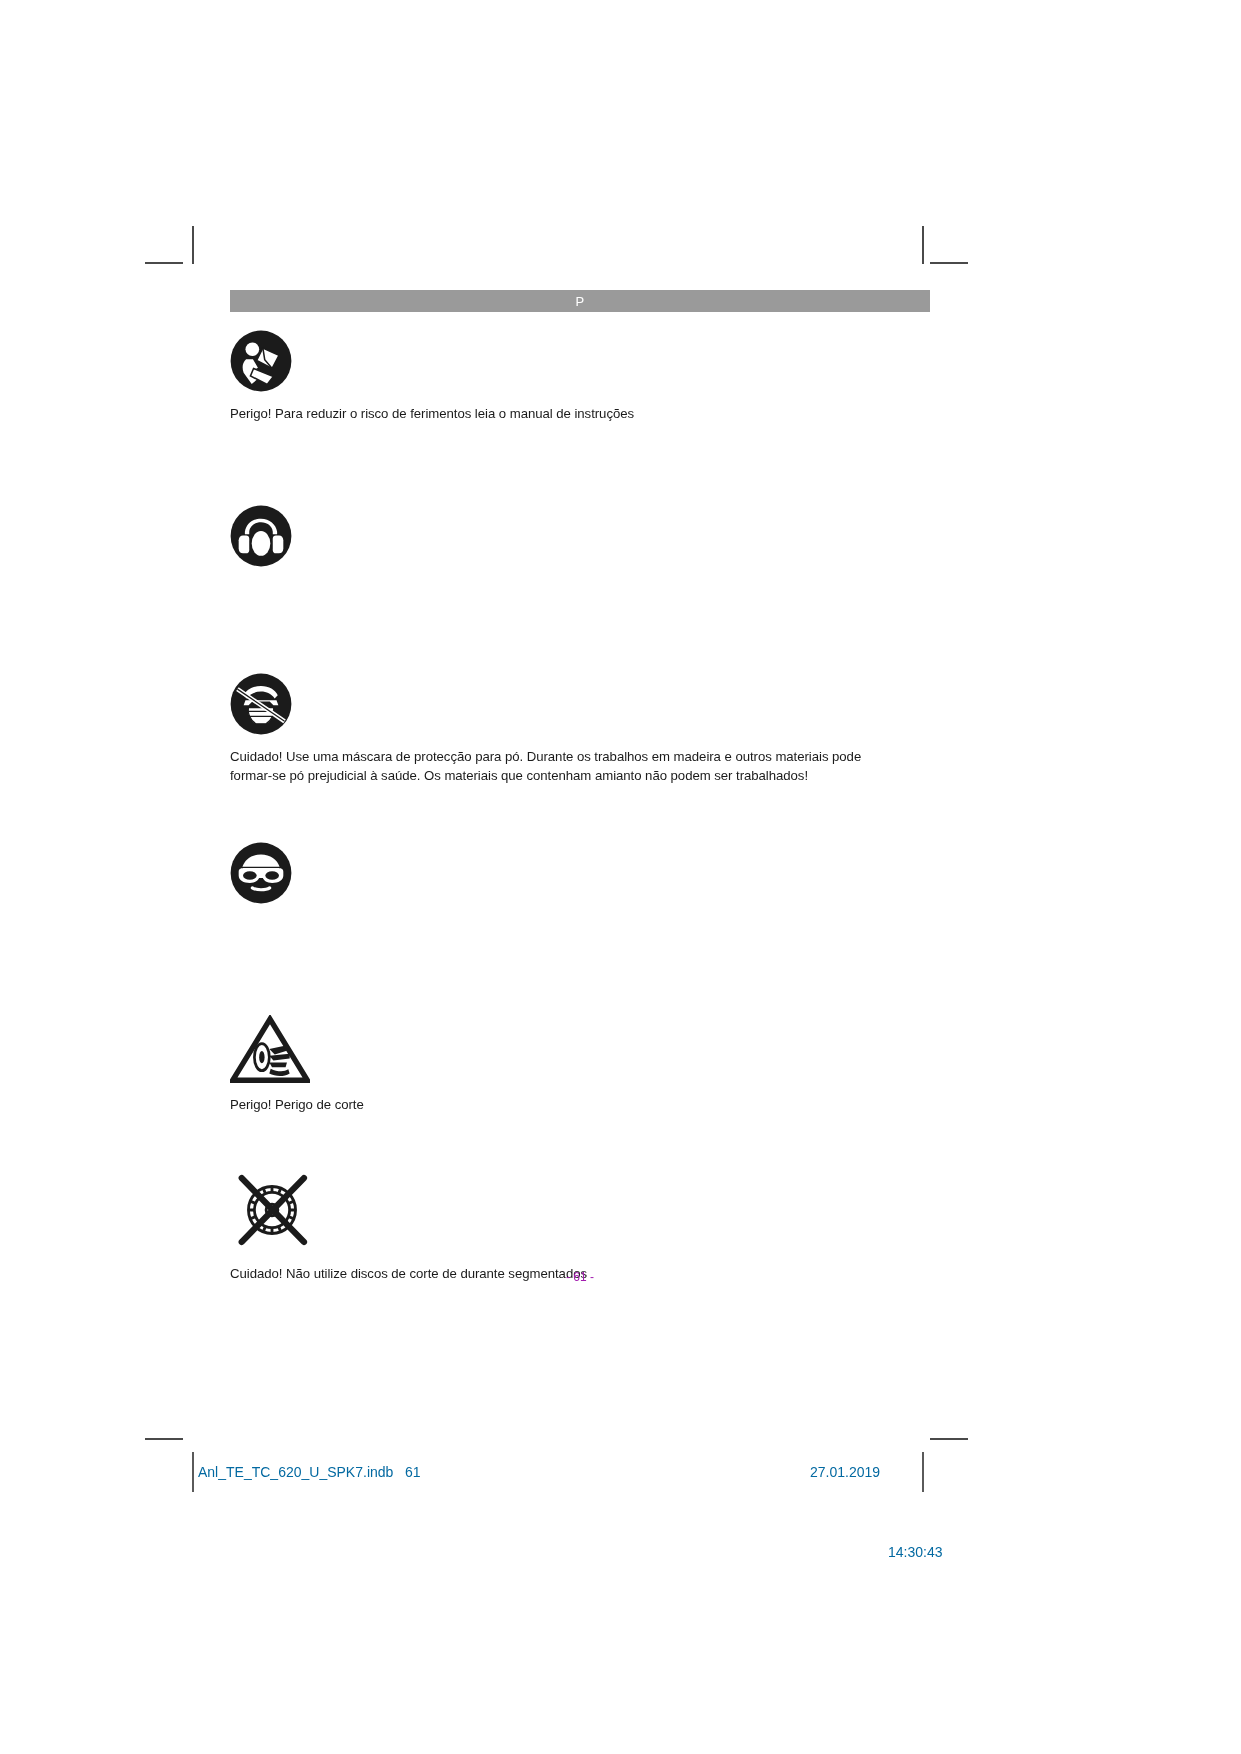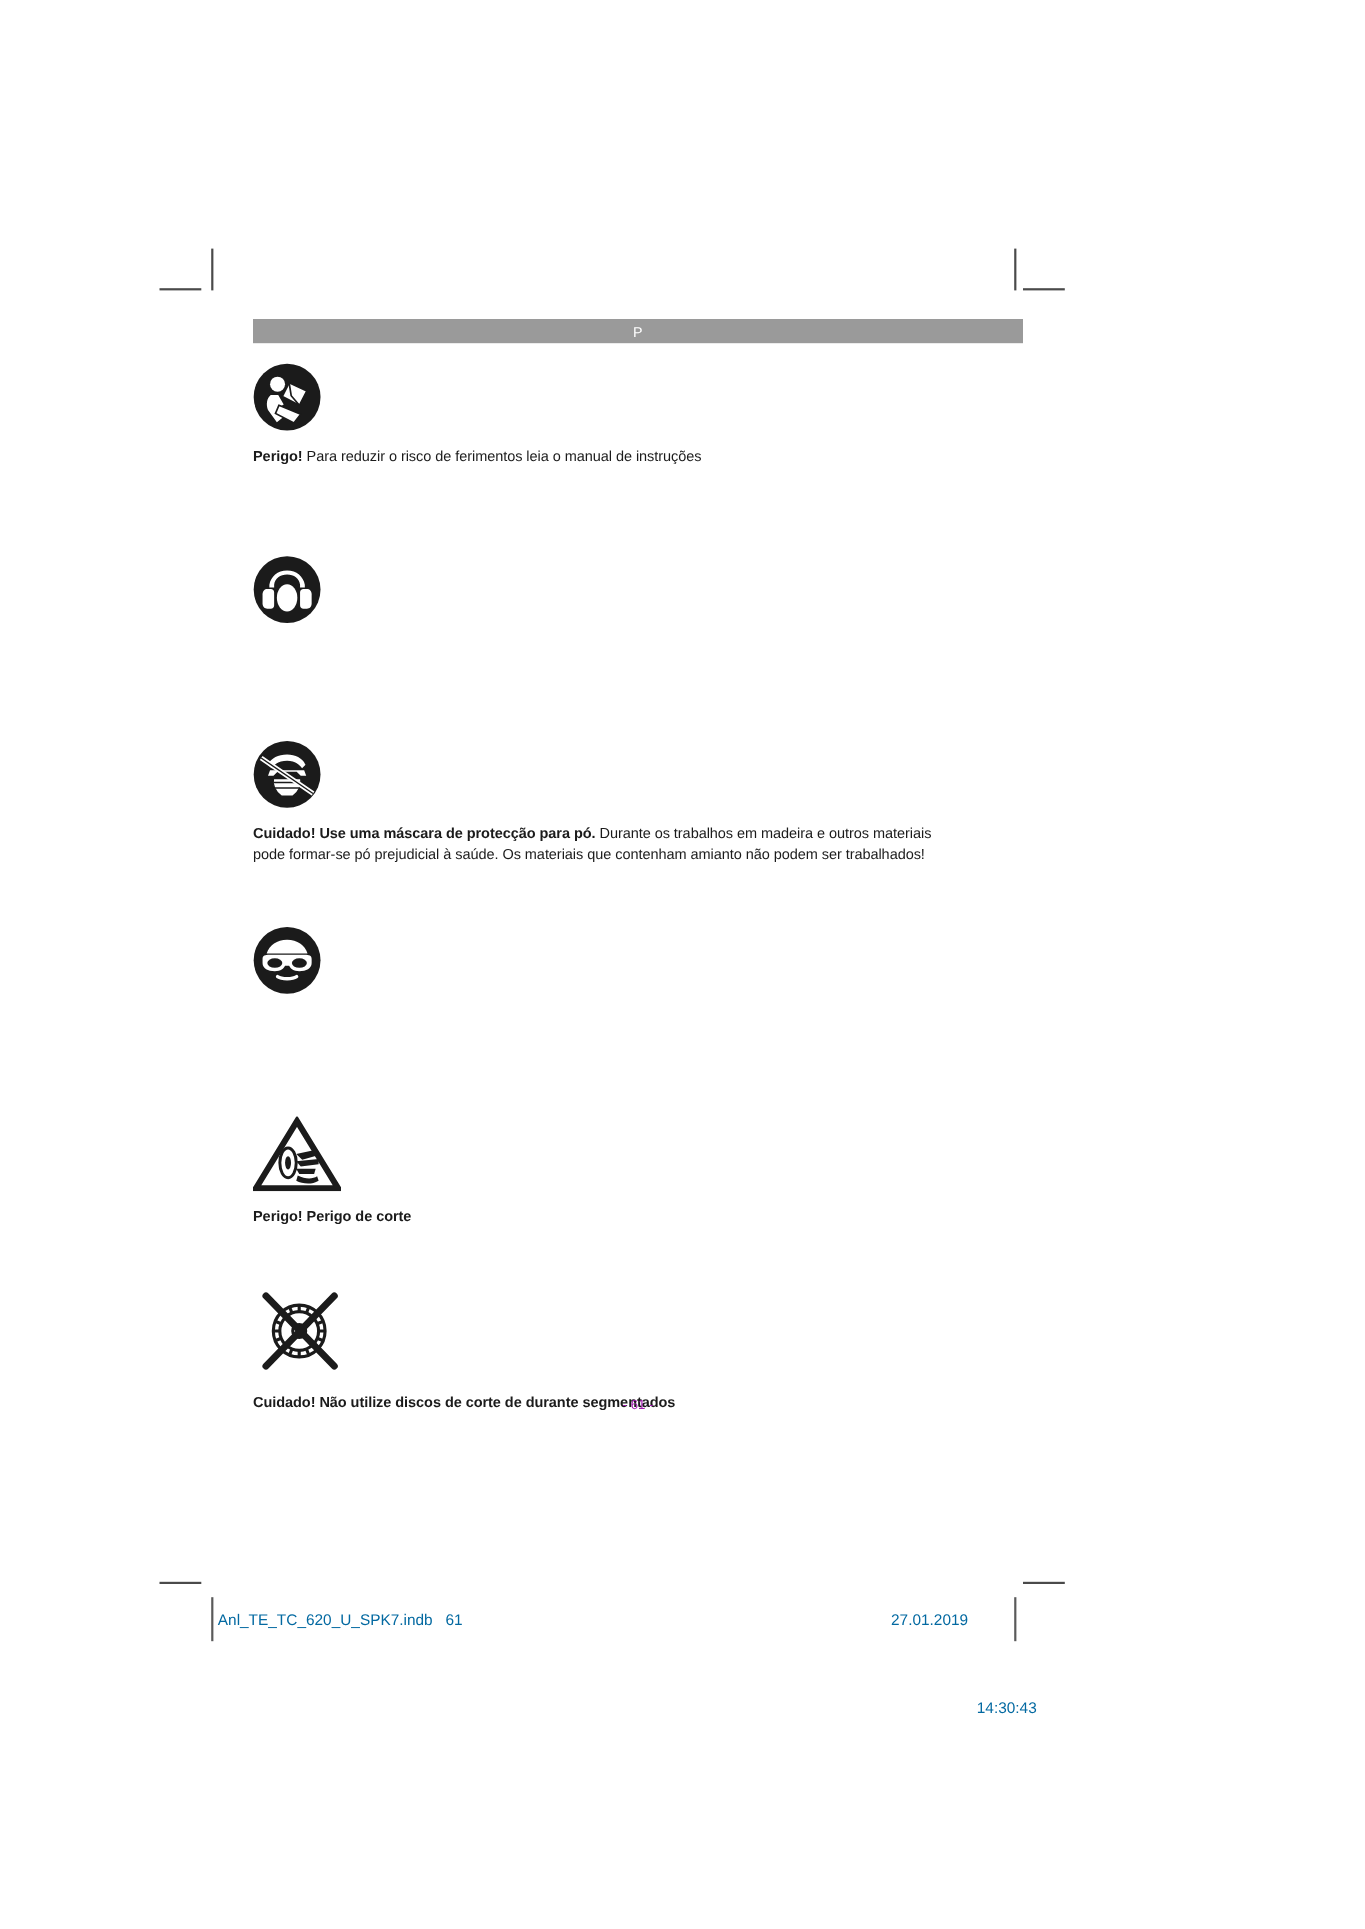--- a/index.html
+++ b/index.html
@@ -51,21 +51,21 @@
   .warn-block { position: absolute; left: 0; }
   .warn-icon { display: block; }
   .warn-text {
     font-size: 13.2px;
     line-height: 1.42;
     color: #1b1b1b;
     margin-top: 9px;
     width: 645px;
     letter-spacing: -0.05px;
   }
-  .warn-text b { font-weight: bold; }
+  .warn-text b { font-weight: normal; }
 
   
   .page-number {
     position: absolute;
     left: 0;
     top: 0;
     width: 700px;
     text-align: center;
     font-size: 12px;
     color: #a21caf;

